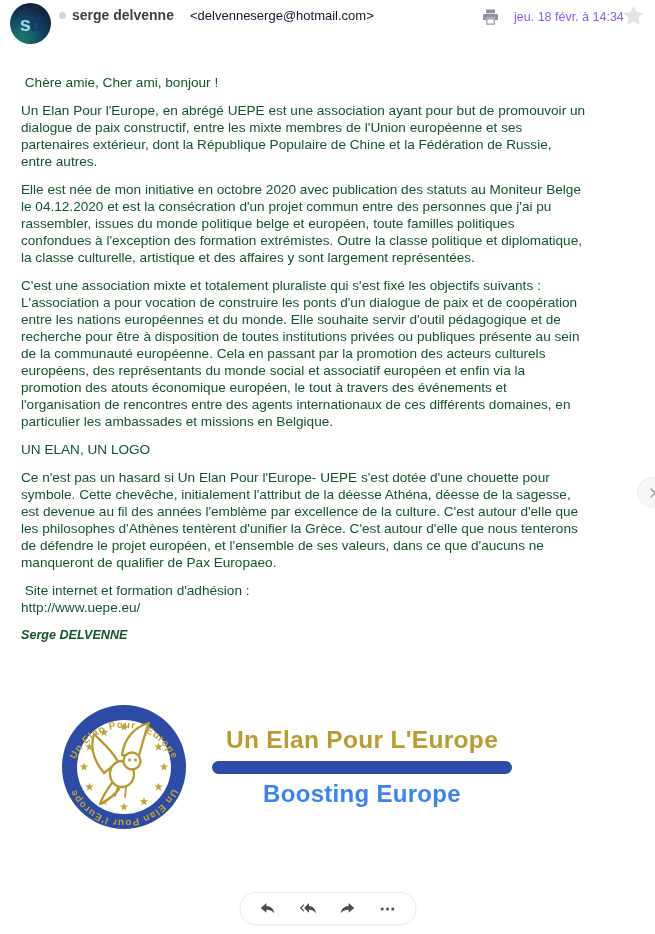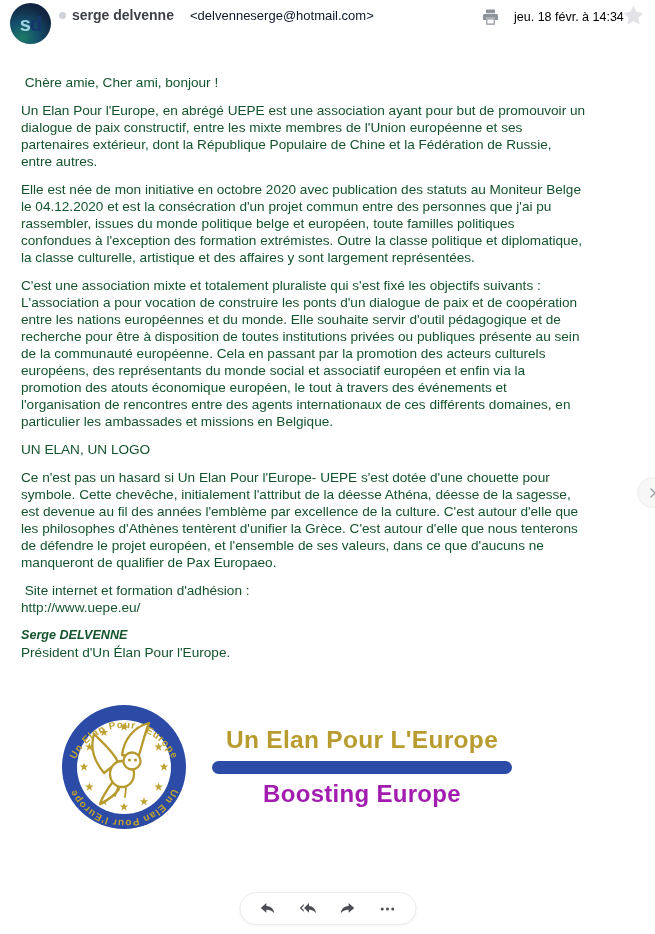--- a/index.html
+++ b/index.html
@@ -21,38 +21,38 @@
     background:#cfd2d6;
   }
   .sender-name{
     position:absolute;left:72px;top:7px;font-size:14px;font-weight:bold;color:#3c3f44;cursor:pointer;
   }
   .sender-email{
     position:absolute;left:190px;top:8px;font-size:13px;color:#0f172a;
   }
   .icon-btn{background:none;border:none;padding:0;cursor:pointer;}
   .print-btn{position:absolute;left:481px;top:8px;width:19px;height:18px;color:#8d939b;}
-  .email-date{position:absolute;left:514px;top:10px;font-size:12.5px;color:#000000;}
+  .email-date{position:absolute;left:514px;top:10px;font-size:12.5px;color:#8b5cf6;}
   .star-btn{position:absolute;left:621px;top:3px;width:25px;height:25px;color:#e3e3e7;}
   
   .mail-body{
     position:absolute;left:21px;top:74px;width:625px;
     font-size:13.6px;line-height:17px;color:#14532d;
   }
   .mail-body p{margin:0 0 11px 0;white-space:pre;}
   .sig-name{font-size:12.6px;font-weight:bold;font-style:italic;margin:6px 0 0 0 !important;}
   .sig-title{margin:0 !important;}
   .url{cursor:pointer;}
   
   .logo-block{position:absolute;left:60px;top:700px;width:460px;height:140px;}
   .badge{position:absolute;left:0;top:3px;width:128px;height:128px;}
   .logo-right{position:absolute;left:152px;top:26px;width:300px;text-align:center;}
   .logo-title{font-size:24.5px;font-weight:bold;color:#B89C2F;letter-spacing:.3px;white-space:nowrap;}
   .logo-bar{height:13px;border-radius:7px;background:#2B4BA6;margin:7px 0 6px 0;}
-  .logo-subtitle{font-size:24px;font-weight:bold;color:#a21caf;letter-spacing:.3px;}
+  .logo-subtitle{font-size:24px;font-weight:bold;color:#3b82f6;letter-spacing:.3px;}
   
   .action-bar{
     position:absolute;left:50%;top:892px;transform:translateX(-50%);
     height:31px;display:flex;align-items:center;gap:15px;padding:0 15px;
     background:#fff;border:1px solid #ececec;border-radius:17px;
     box-shadow:0 1px 3px rgba(0,0,0,.05);
   }
   .action-bar button{background:none;border:none;padding:2px;cursor:pointer;color:#4b4f55;height:22px;}
   .action-bar svg{display:block;}
   
@@ -113,21 +113,20 @@
     <p>UN ELAN, UN LOGO</p>
     <p>Ce n'est pas un hasard si Un Elan Pour l'Europe- UEPE s'est dotée d'une chouette pour
 symbole. Cette chevêche, initialement l'attribut de la déesse Athéna, déesse de la sagesse,
 est devenue au fil des années l'emblème par excellence de la culture. C'est autour d'elle que
 les philosophes d'Athènes tentèrent d'unifier la Grèce. C'est autour d'elle que nous tenterons
 de défendre le projet européen, et l'ensemble de ses valeurs, dans ce que d'aucuns ne
 manqueront de qualifier de Pax Europaeo.</p>
     <p><span> Site internet et formation d'adhésion :</span>
 <span class="url">http://www.uepe.eu/</span></p>
     <p class="sig-name">Serge DELVENNE</p>
-    <p class="sig-title">Président d'Un Élan Pour l'Europe.</p>
   </main>
 
   <section class="logo-block">
     <svg class="badge" viewBox="0 0 128 128">
       <defs>
         <path id="arcTop" d="M 11 78 A 53 53 0 1 1 117 78" fill="none"></path>
         <path id="arcBottom" d="M 90.5 18.1 A 53 53 0 1 1 37.5 18.1" fill="none"></path>
       </defs>
       <circle cx="64" cy="64" r="62" fill="#2B4BA6"></circle>
       <circle cx="64" cy="64" r="47" fill="#ffffff"></circle>

